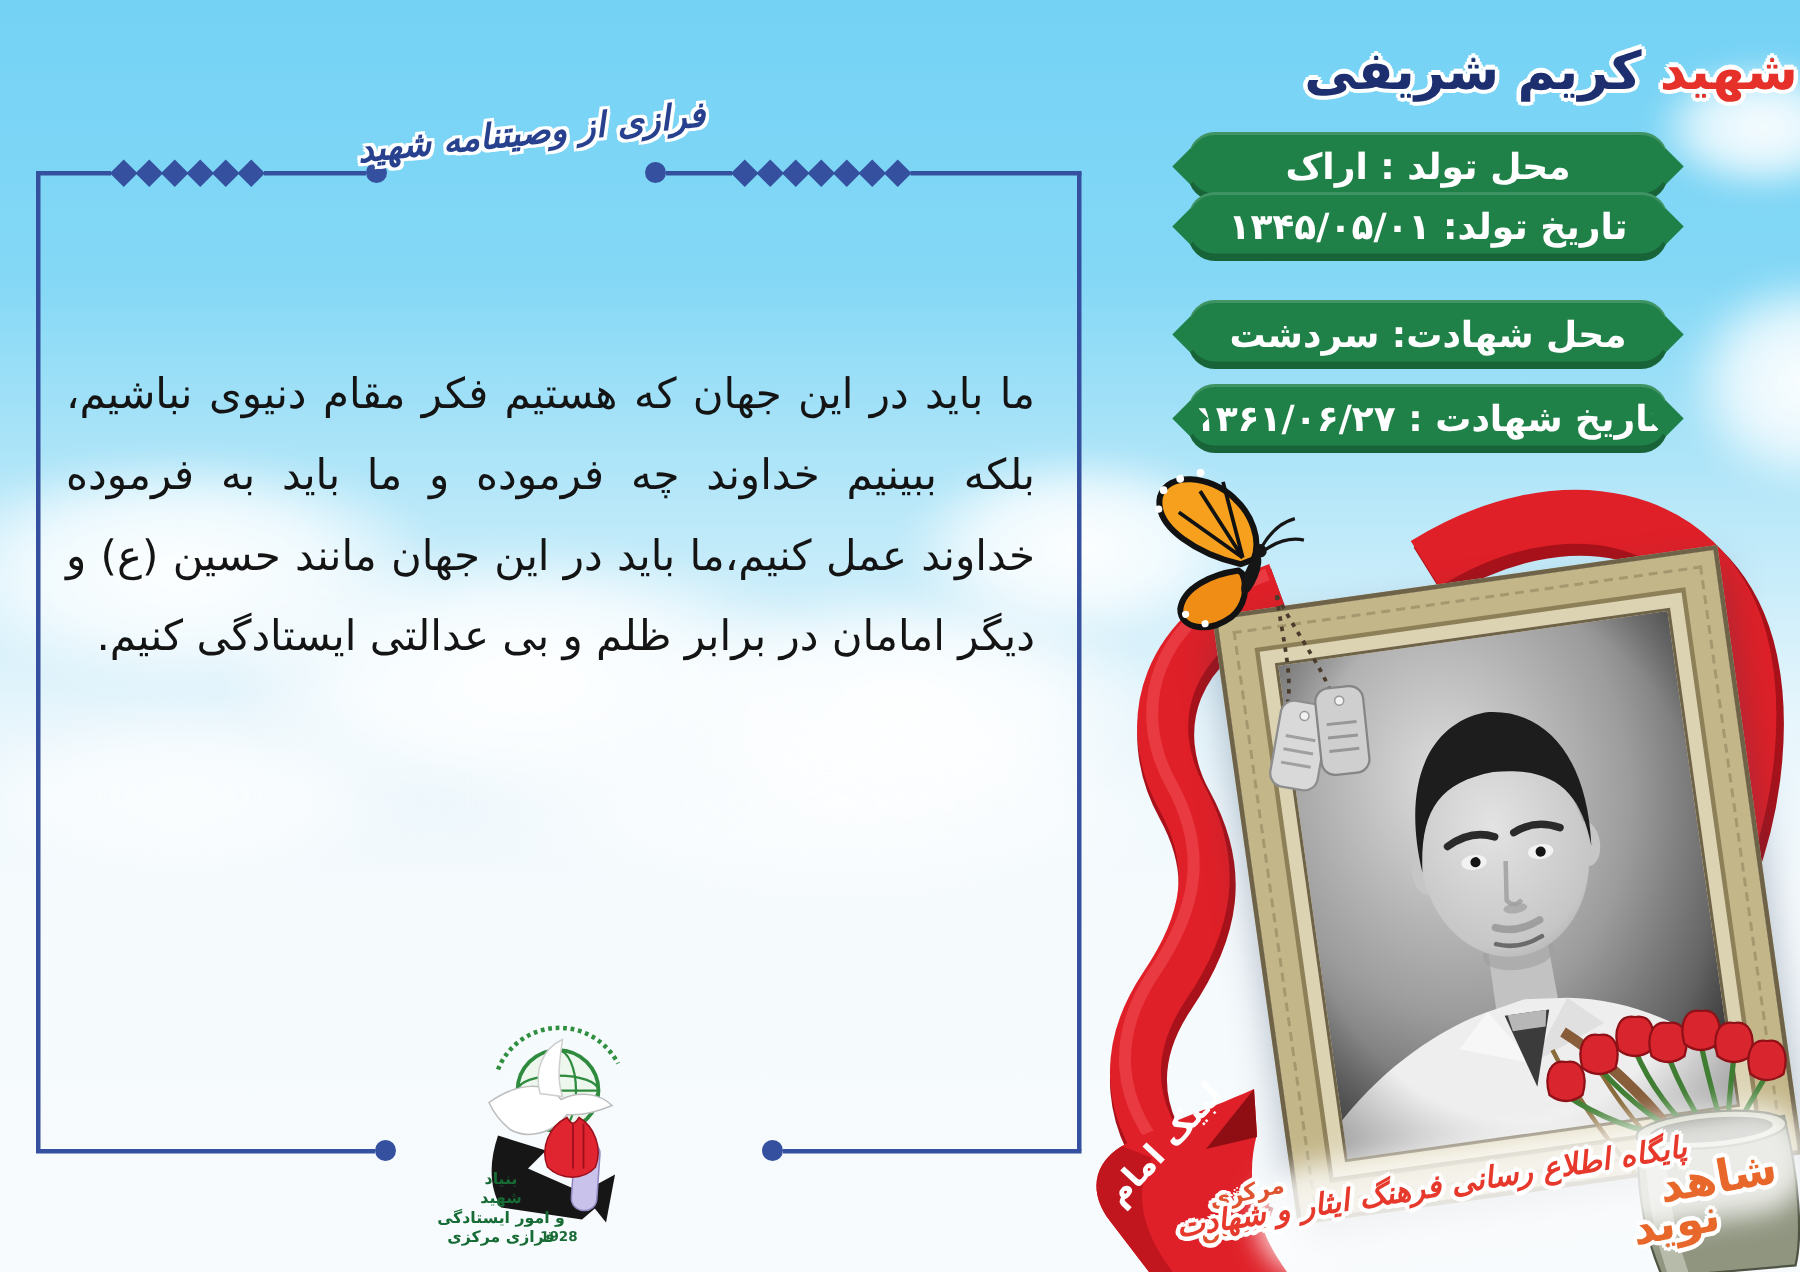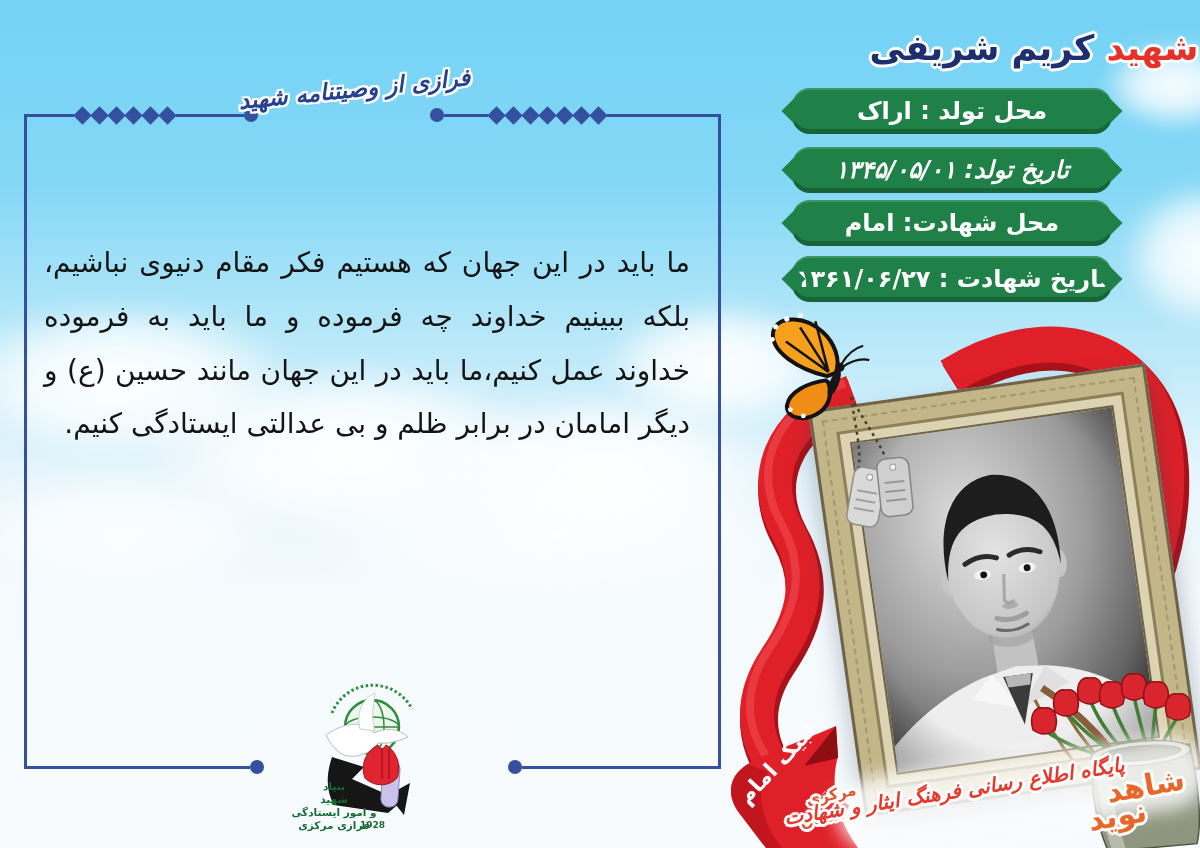--- a/index.html
+++ b/index.html
@@ -117,25 +117,25 @@
       <div class="ln grow"></div>
   </div>
 
   <div class="will-header">فرازی از وصیتنامه شهید</div>
   <div class="will-text">ما باید در این جهان که هستیم فکر مقام دنیوی نباشیم، بلکه ببینیم خداوند چه فرموده و ما باید به فرموده خداوند عمل کنیم،ما باید در این جهان مانند حسین (ع) و دیگر امامان در برابر ظلم و بی عدالتی ایستادگی کنیم.</div>
 
   <div class="title outline-w"><span class="t-red">شهید</span> <span class="t-navy">کریم شریفی</span></div>
   <div class="badge" style="top:88px;">
       <span>محل تولد : اراک</span>
     </div>
-  <div class="badge" style="top:147px;font-style:italic;">
+  <div class="badge" style="top:128px;">
       <span>تاریخ تولد: ۱۳۴۵/۰۵/۰۱</span>
     </div>
   <div class="badge" style="top:200px;">
-      <span>محل شهادت: امام</span>
+      <span>محل شهادت: سردشت</span>
     </div>
   <div class="badge" style="top:256px;">
       <span>تاریخ شهادت : ۱۳۶۱/۰۶/۲۷</span>
     </div>
 
   <div class="frame">
     <div class="frame-ring"></div>
     <svg class="photo" viewBox="0 0 262 332">
       <defs>
         <radialGradient id="bgG" cx="38%" cy="28%" r="85%">

